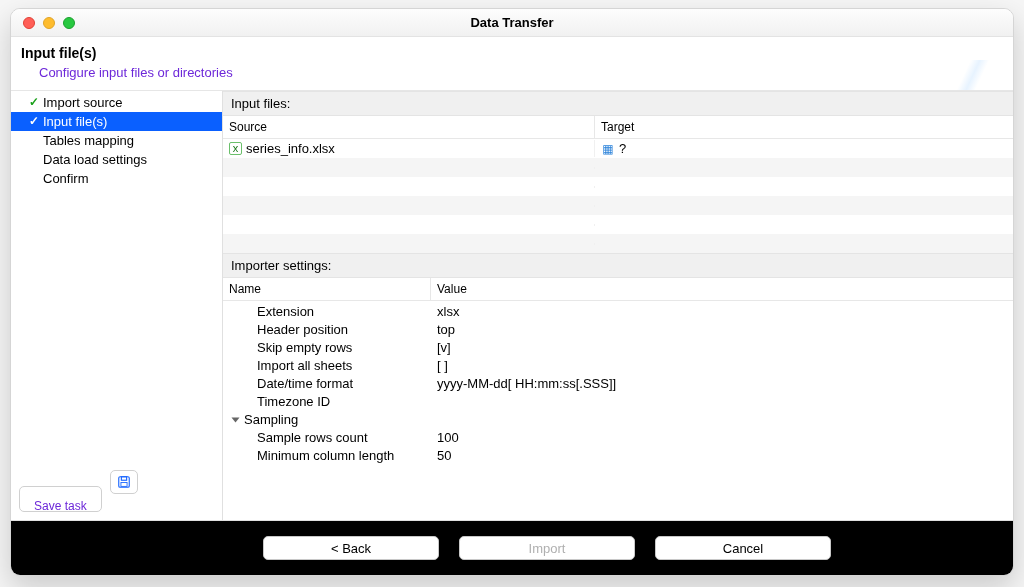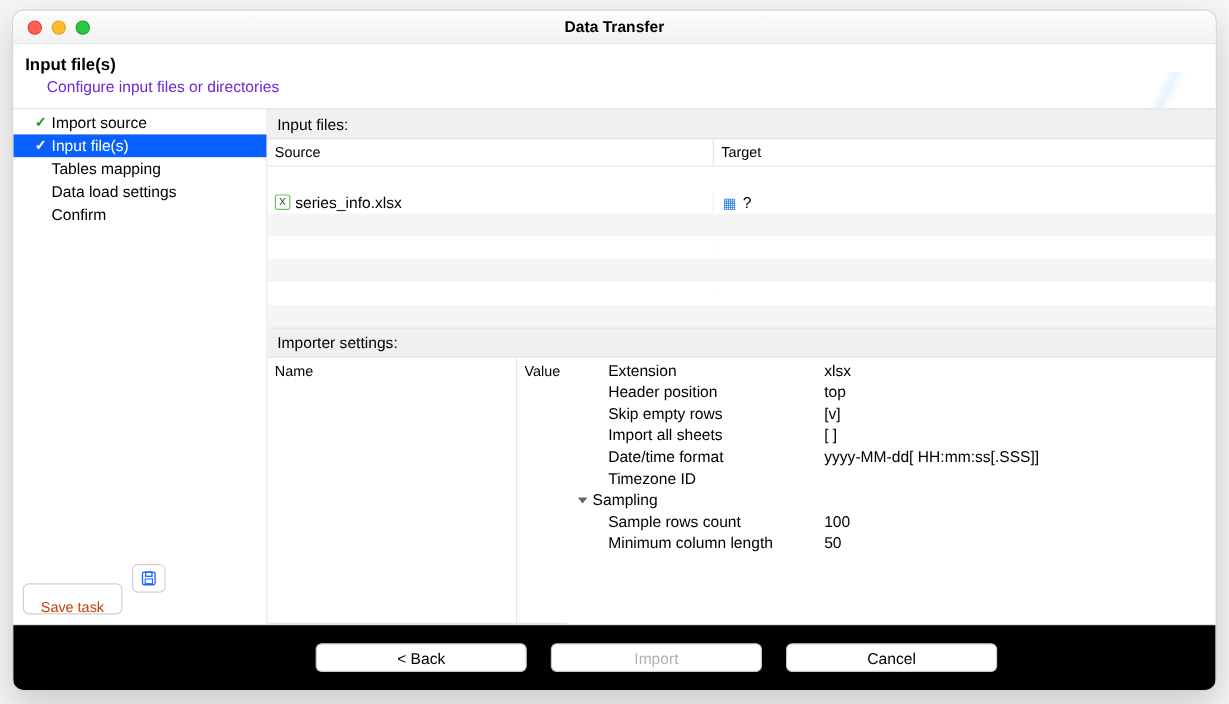--- a/index.html
+++ b/index.html
@@ -73,50 +73,50 @@
     color:#18a018; font-weight:bold; font-size:12px;
   }
   .steps li.active::before { color:#fff; }
   .steps li.active { background:#0a60ff; color:#fff;}
   .sidebar-footer {
     padding:8px;
     display:flex; gap:8px; align-items:center;
   }
   .btn-soft {
     border:1px solid #d0d0d0; background:#fff; border-radius:5px;
-    height:24px; padding:12px 14px; font-size:12px; color:#c2410c;
+    height:24px; padding:12px 14px; font-size:12px; color:#6d28d9;
     cursor:default;
     margin-top:34px;
   }
   .icon-btn {
     border:1px solid #d0d0d0; background:#fff; border-radius:5px;
     width:28px; height:24px; display:flex; align-items:center; justify-content:center;
     color:#1a66ff; cursor:pointer;
   }
   .main { flex:1; display:flex; flex-direction:column; background:#fff; overflow:hidden;}
   .section-label {
     background:#f0f0f0; border-top:1px solid #e4e4e4; border-bottom:1px solid #e4e4e4;
     padding:4px 8px; font-size:13px;
   }
-  .files-pane { display:flex; flex-direction:column;gap:20px; }
+  .files-pane { display:flex; flex-direction:column; }
   .col-headers { display:flex; border-bottom:1px solid #e7e7e7; font-size:12px;}
   .col-headers .col { padding:4px 6px; }
   .col.source { flex:0 0 372px; border-right:1px solid #e7e7e7;}
   .col.target { flex:1; }
   .file-rows { }
   .file-row { display:flex; height:19px; align-items:center; }
   .file-row:nth-child(odd){ background:#fff;}
   .file-row:nth-child(even){ background:#f5f5f5;}
   .file-row .cell { padding:1px 6px; font-size:13px; display:flex; align-items:center; gap:4px;}
   .file-row .cell.source { flex:0 0 372px; border-right:1px solid #f0f0f0;}
   .file-row .cell.target { flex:1;}
   .ic { width:14px; height:14px; display:inline-flex; align-items:center; justify-content:center;}
   .ic-xls { color:#1c7a1c; font-size:11px; border:1px solid #6bbf6b; border-radius:2px; width:13px; height:13px; line-height:11px; text-align:center;}
   .ic-tbl { color:#2a82da; font-size:12px;}
-  .settings-pane { flex:1; display:flex; flex-direction:row; overflow:auto;}
+  .settings-pane { flex:1; display:flex; flex-direction:column; overflow:auto;}
   .set-headers { display:flex; border-bottom:1px solid #e7e7e7; font-size:12px;}
   .set-headers .scol { padding:4px 6px;}
   .scol.name { flex:0 0 208px; border-right:1px solid #e7e7e7;}
   .scol.value { flex:1;}
   .tree { padding: 2px 0; font-size:13px;}
   .tree .row { display:flex; line-height:18px;}
   .tree .row .n { flex:0 0 208px; padding-left:10px; display:flex; align-items:center; gap:2px;}
   .tree .row .v { flex:1; padding-left:6px;}
   .tree .row.group .n::before {
     content:""; display:inline-block; width:0;height:0;

